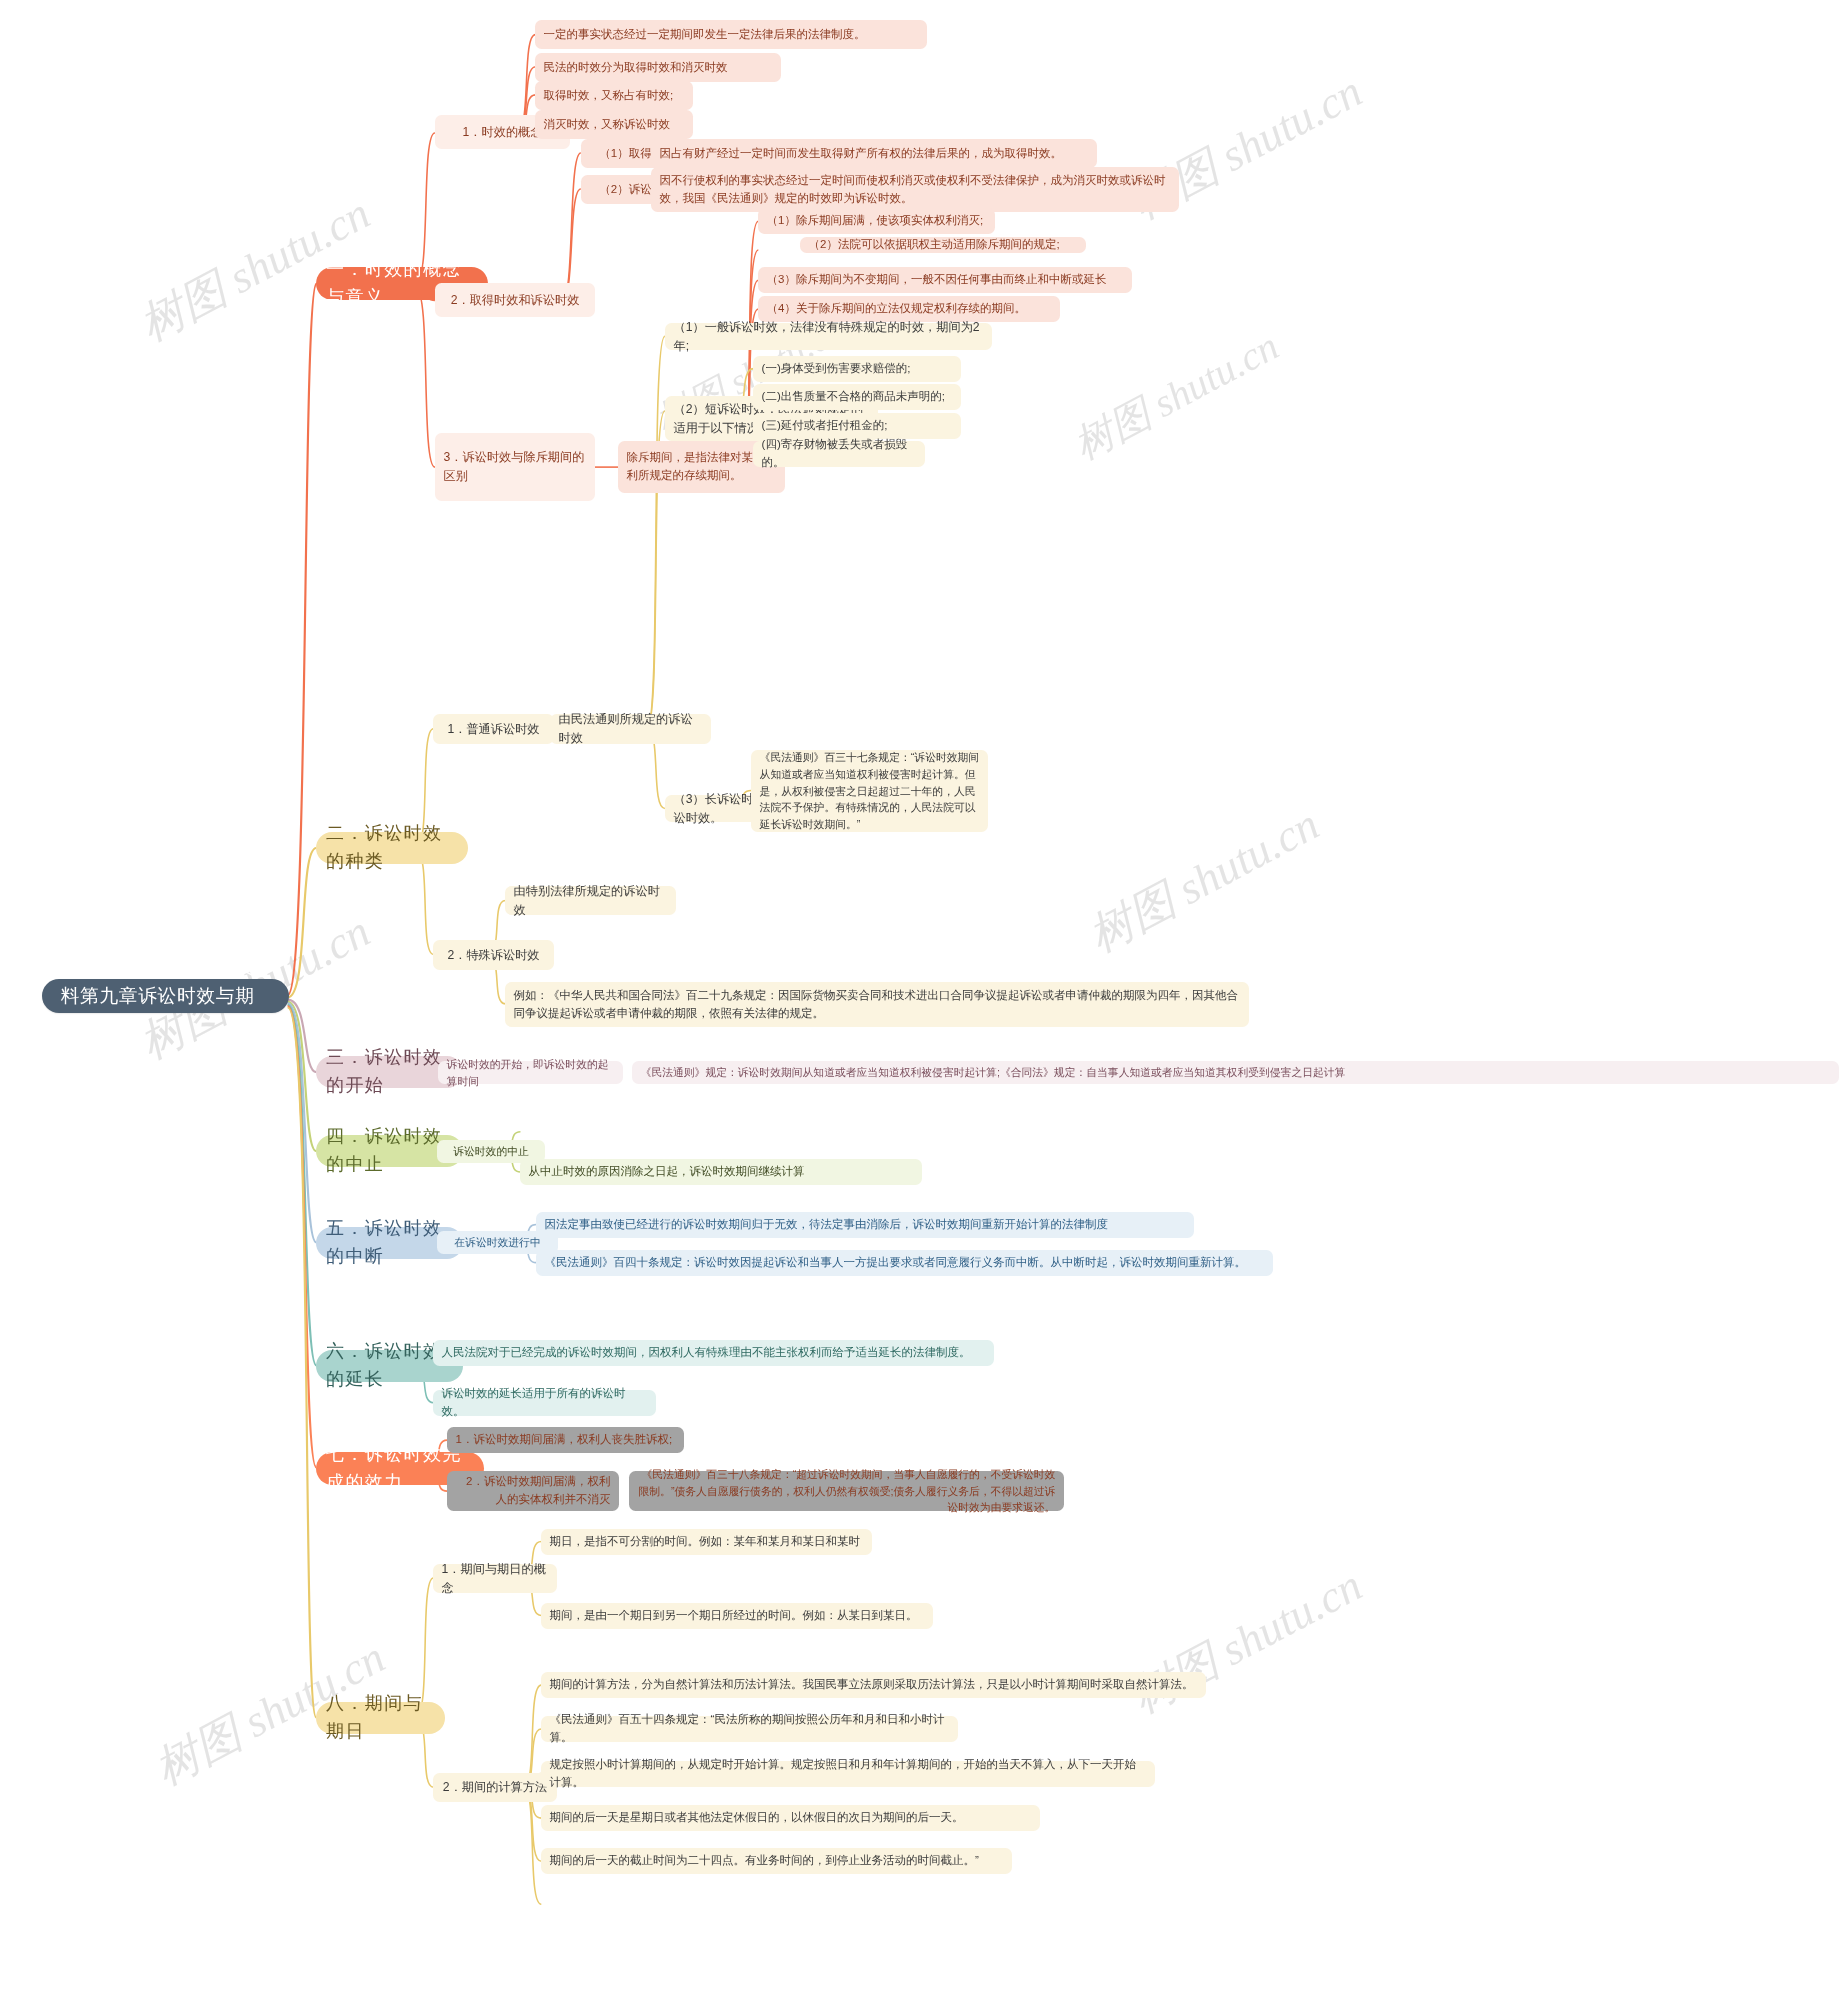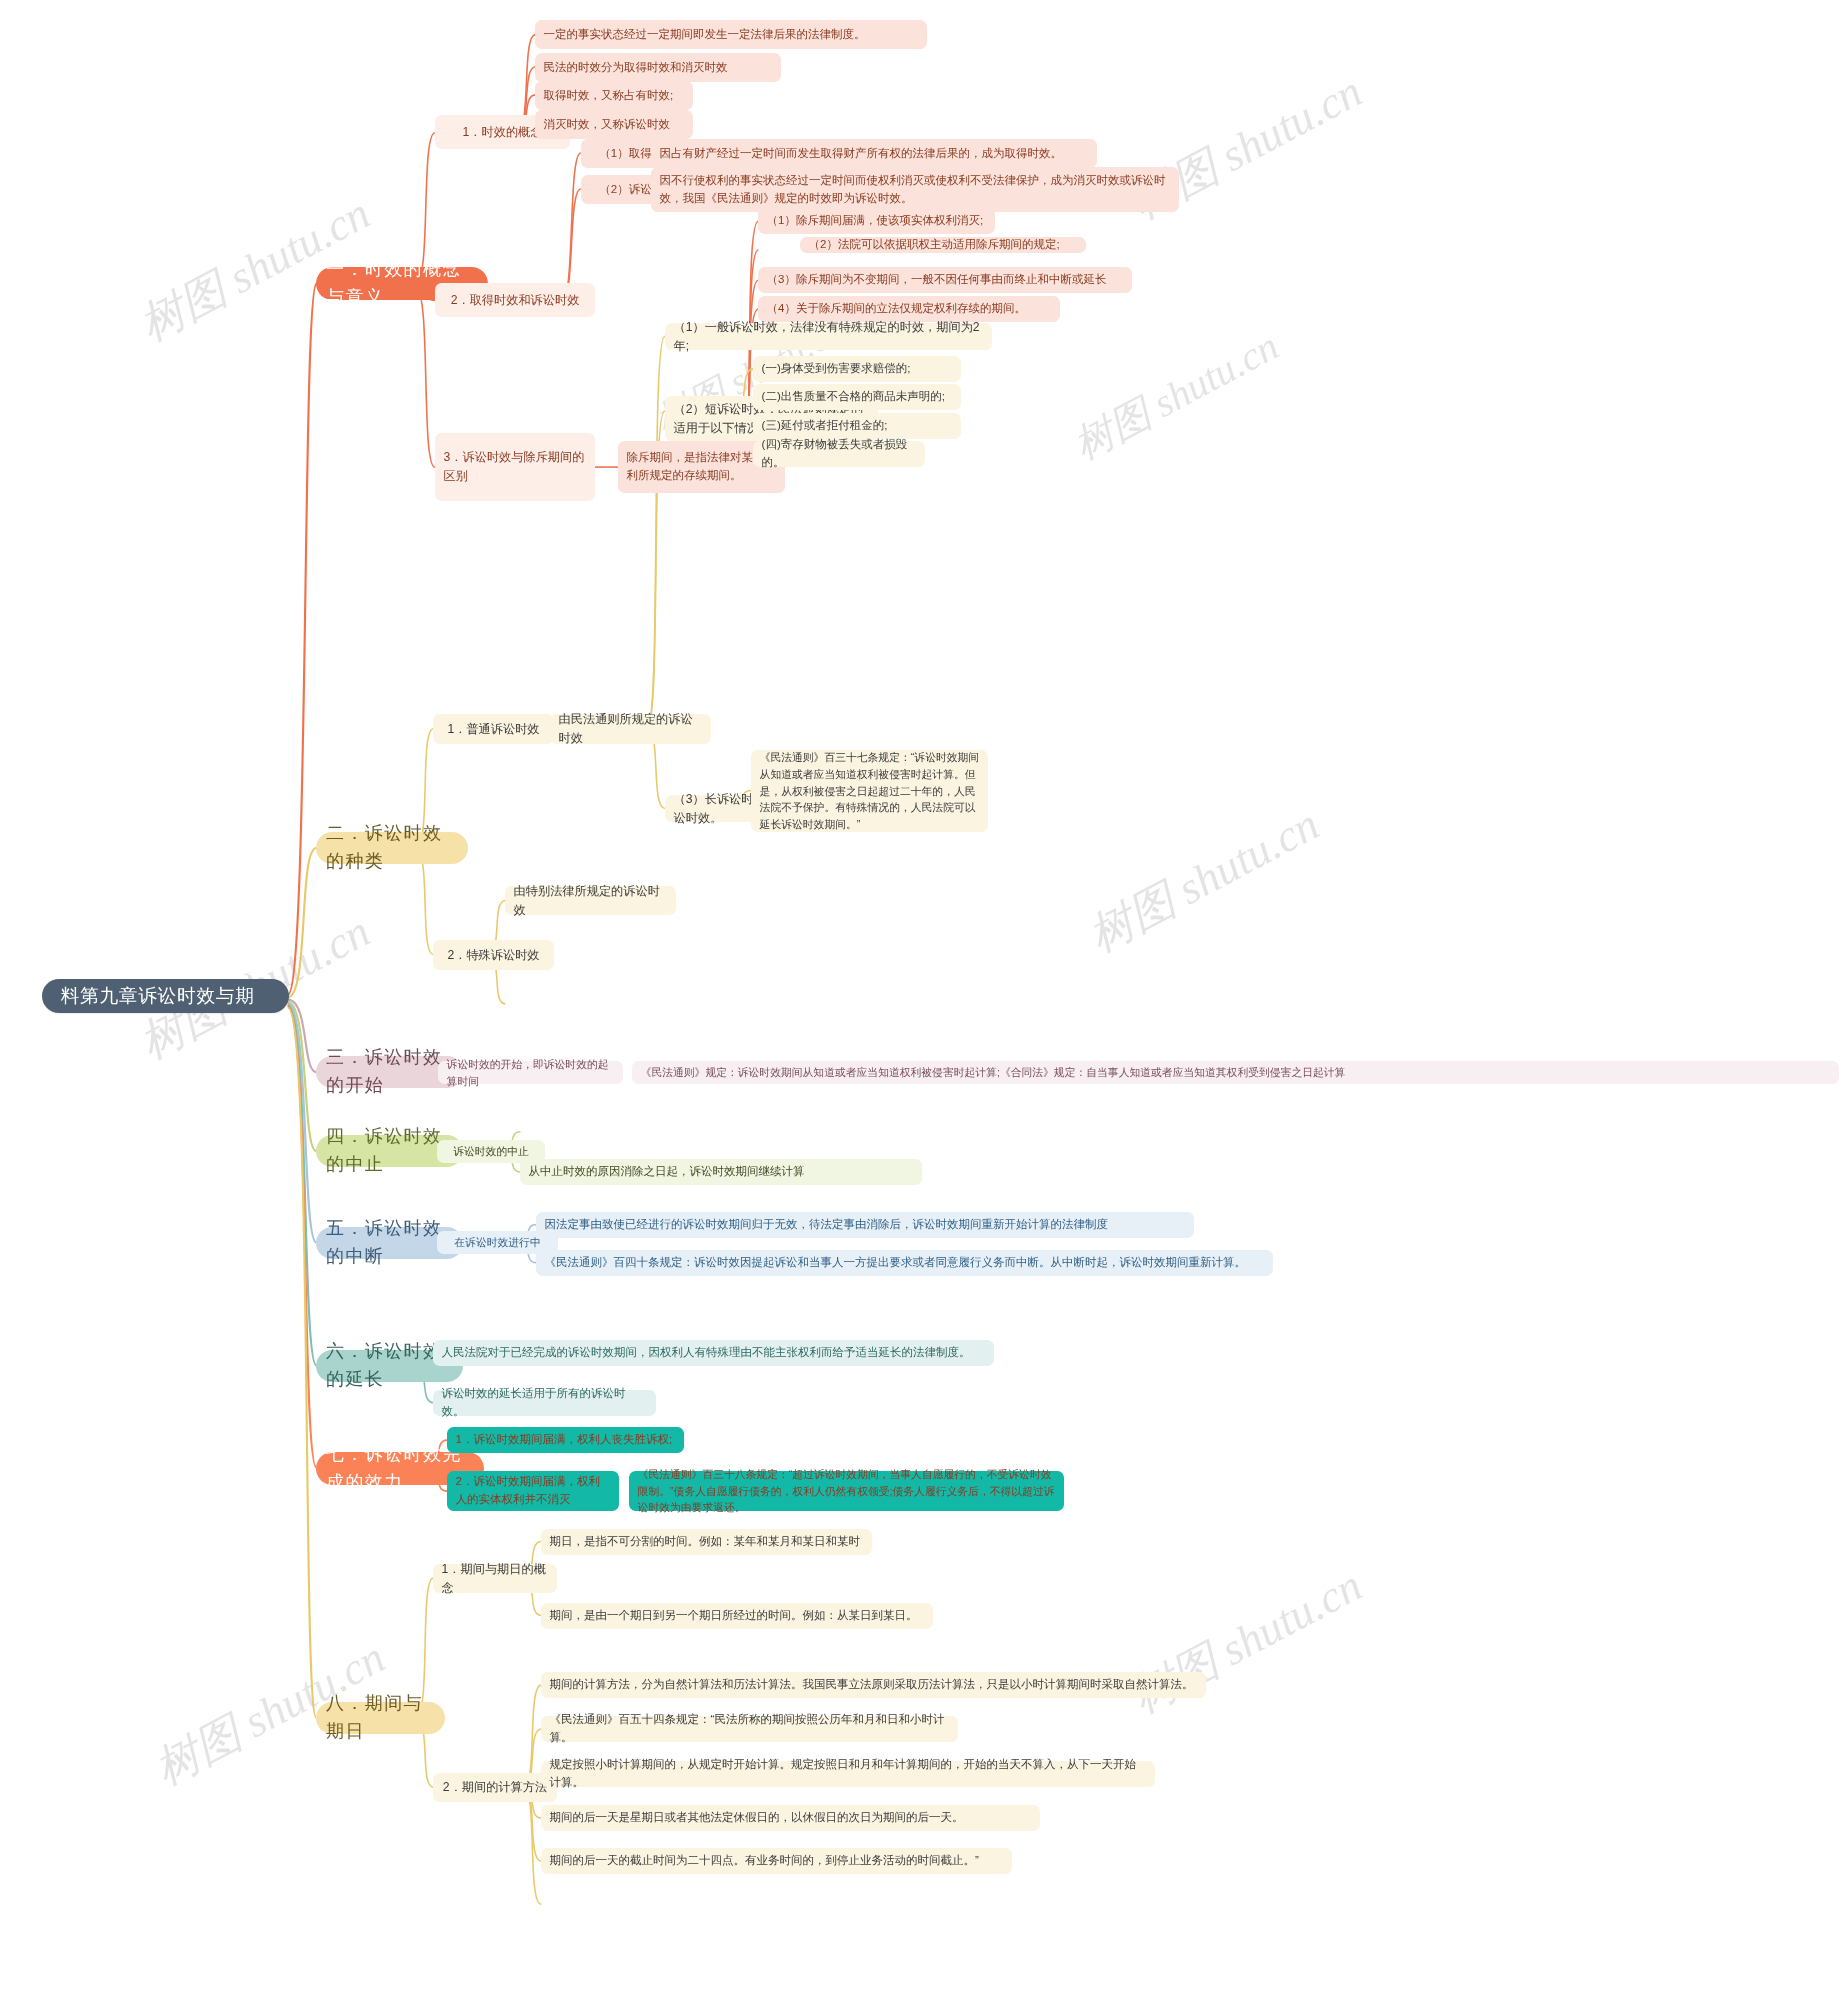--- a/index.html
+++ b/index.html
@@ -53,21 +53,21 @@
   .t-yellow2{background:#f6e2a8;color:#6b5a23;}
 
   
   .b-orange{background:#fbe3db;color:#8a3a20;}
   .b-orange-l{background:#fdeee8;color:#8a3a20;}
   .b-yellow{background:#fbf4e0;color:#3a3a3a;}
   .b-pink-l{background:#f7eff1;color:#7a4e5c;}
   .b-green{background:#f1f6e2;color:#3f4a22;}
   .b-blue{background:#e7f0f7;color:#2f5f86;}
   .b-teal{background:#e2f1ef;color:#2d6860;}
-  .b-orange3{background:#14b8a6;color:#8a3a20;}
+  .b-orange3{background:#a3a3a3;color:#8a3a20;text-align:right;}
   .b-yellow3{background:#fbf4e0;color:#3a3a3a;}
   .fs15{font-size:10.8px;}
   .fs16{font-size:11.5px;}
   .fs17{font-size:12.2px;}
   .pad-m{padding:4.3px 8.6px;}
 </style>
 </head>
 <body>
 
 <div id="canvas">
@@ -219,20 +219,21 @@
   <div class="node b-yellow fs16 pad-m" style="left:753px;top:356px;width:208px;height:26px;">(一)身体受到伤害要求赔偿的;</div>
   <div class="node b-yellow fs16 pad-m" style="left:753px;top:384px;width:208px;height:26px;">(二)出售质量不合格的商品未声明的;</div>
   <div class="node b-yellow fs16 pad-m" style="left:753px;top:413px;width:208px;height:26px;">(三)延付或者拒付租金的;</div>
   <div class="node b-yellow fs16 pad-m" style="left:753px;top:441px;width:172px;height:26px;">(四)寄存财物被丢失或者损毁的。</div>
 
   <div class="node b-yellow fs17 pad-m" style="left:665px;top:795px;width:213px;height:27px;">（3）长诉讼时效，期间为20年的诉讼时效。</div>
 
   <div class="node b-yellow fs15 pad-m" style="left:751px;top:750px;width:237px;height:82px;">《民法通则》百三十七条规定：“诉讼时效期间从知道或者应当知道权利被侵害时起计算。但是，从权利被侵害之日起超过二十年的，人民法院不予保护。有特殊情况的，人民法院可以延长诉讼时效期间。”</div>
 
   <div class="node b-yellow fs17 pad-m" style="left:505px;top:886px;width:171px;height:29px;">由特别法律所规定的诉讼时效</div>
+  <div class="node b-yellow fs16 pad-m" style="left:505px;top:982px;width:744px;height:45px;">例如：《中华人民共和国合同法》百二十九条规定：因国际货物买卖合同和技术进出口合同争议提起诉讼或者申请仲裁的期限为四年，因其他合同争议提起诉讼或者申请仲裁的期限，依照有关法律的规定。</div>
 
   <div class="node topic t-pink" style="left:316px;top:1056px;width:147px;height:32px;">三．诉讼时效的开始</div>
 
   <div class="node b-pink-l fs15 pad-m center" style="left:438px;top:1061px;width:185px;height:23px;">诉讼时效的开始，即诉讼时效的起算时间</div>
   <div class="node b-pink-l fs15 pad-m" style="left:632px;top:1061px;width:1207px;height:23px;">《民法通则》规定：诉讼时效期间从知道或者应当知道权利被侵害时起计算;《合同法》规定：自当事人知道或者应当知道其权利受到侵害之日起计算</div>
 
   <div class="node topic t-green" style="left:316px;top:1135px;width:147px;height:32px;">四．诉讼时效的中止</div>
 
   <div class="node b-green fs15 pad-m center" style="left:437px;top:1140px;width:108px;height:23px;">诉讼时效的中止</div>
 

